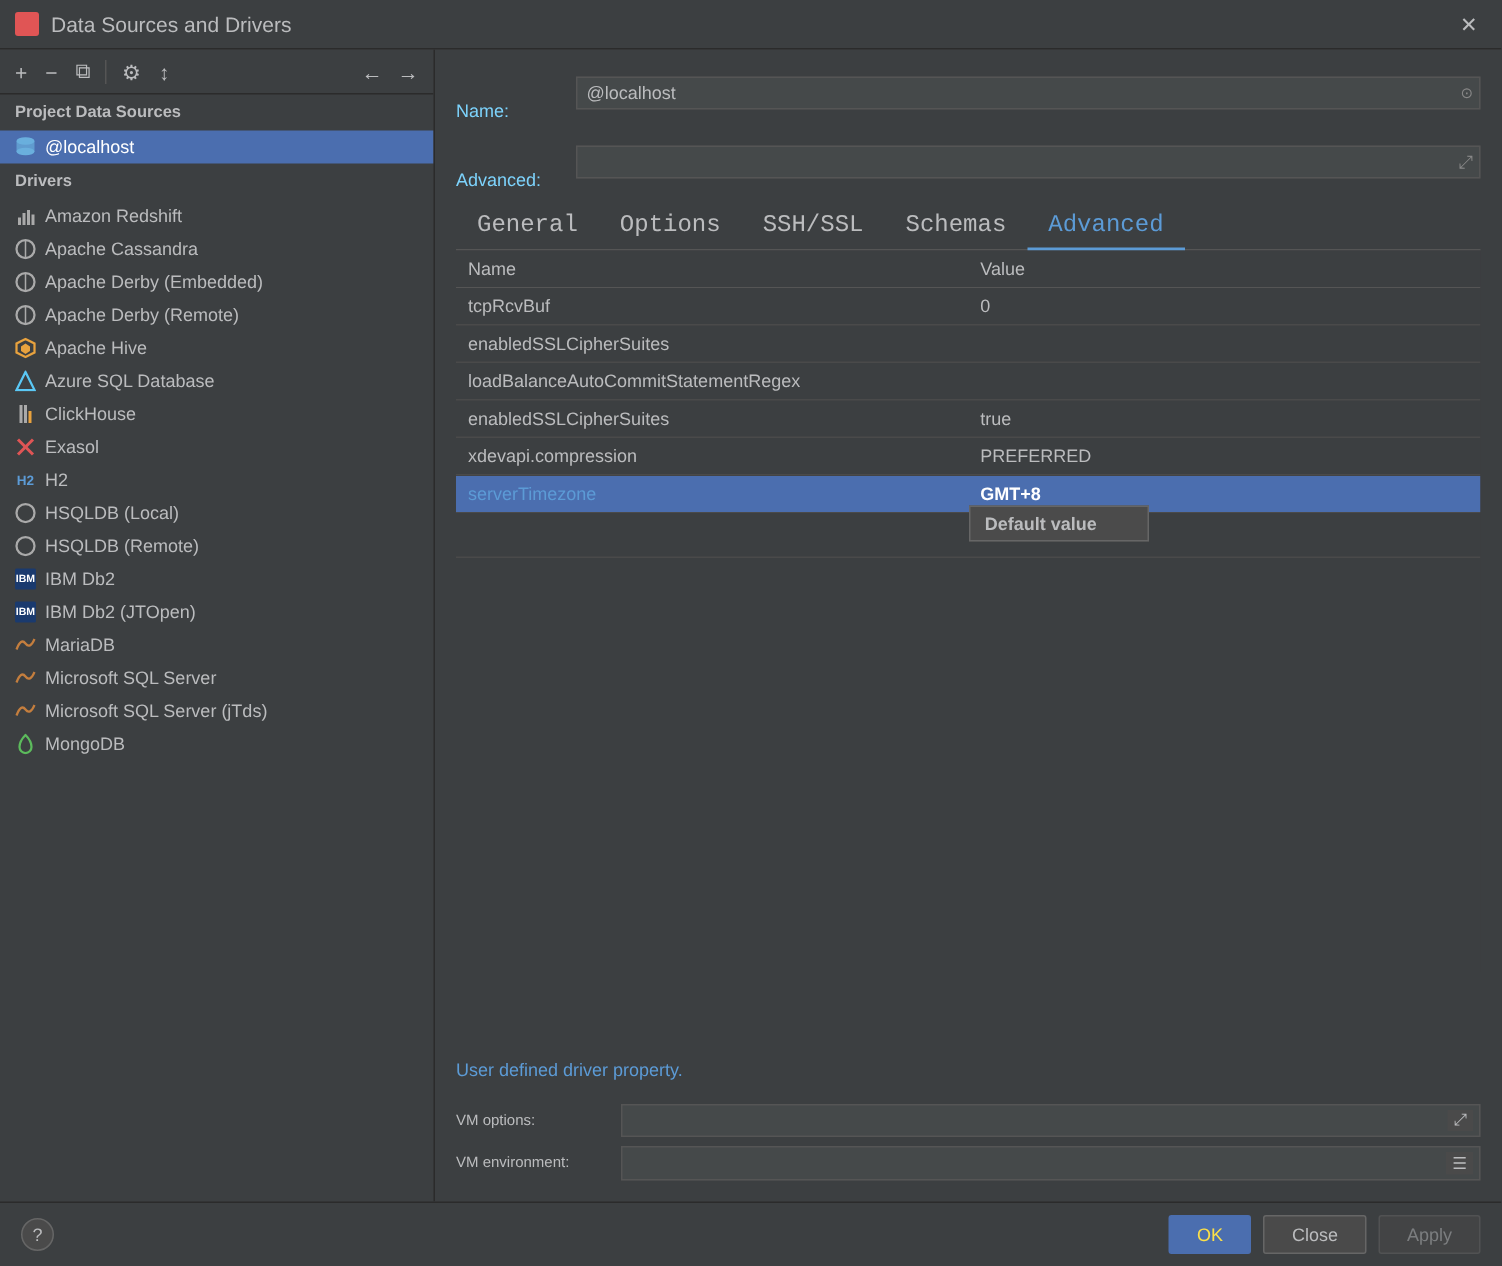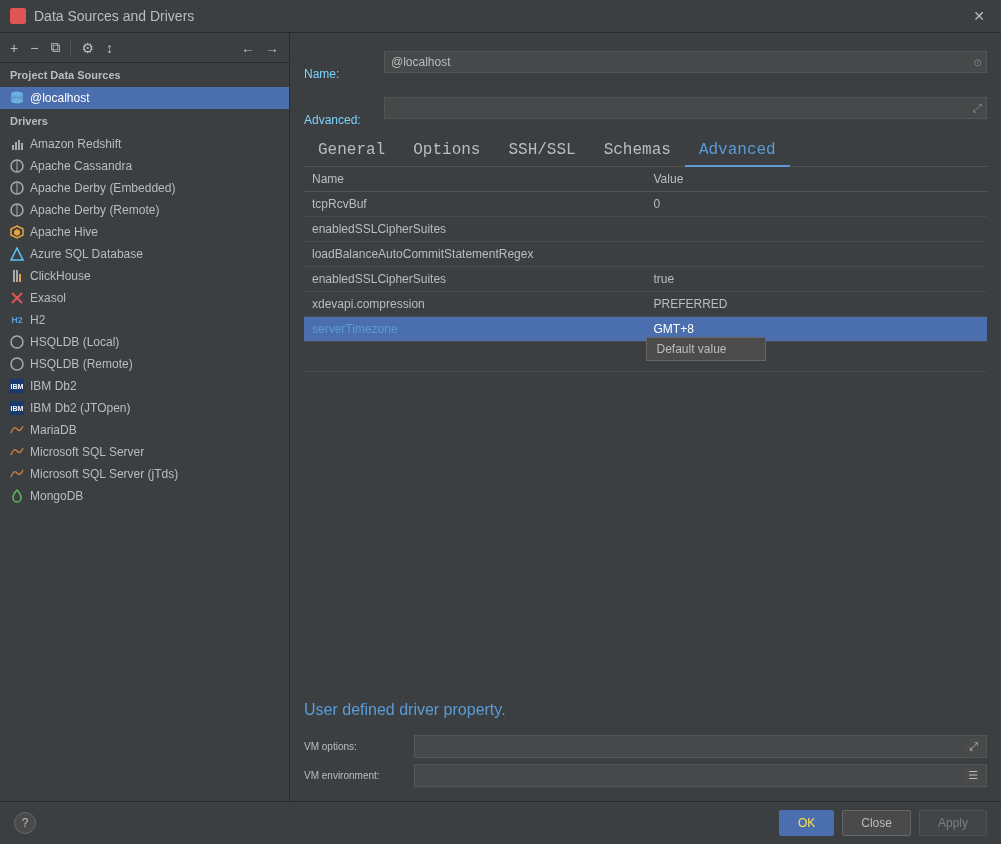--- a/index.html
+++ b/index.html
@@ -225,21 +225,21 @@
       border: 1px solid #666;
       padding: 4px 10px;
       color: #bbbcbe;
       font-size: 12px;
       z-index: 100;
       cursor: pointer;
     }
     
     .info-text {
       color: #5c9bd6;
-      font-size: 16px;
+      font-size: 12px;
       padding: 8px 0 8px 0;
     }
     
     .bottom-inputs {
       padding: 8px 0;
     }
     .vm-row {
       display: flex;
       align-items: center;
       margin-bottom: 6px;
@@ -574,21 +574,21 @@
               <td>enabledSSLCipherSuites</td>
               <td>true</td>
             </tr>
             <tr>
               <td>xdevapi.compression</td>
               <td>PREFERRED</td>
             </tr>
 
             <tr class="selected-row" style="position:relative;">
               <td style="color:#5c9bd6; cursor:pointer;">serverTimezone</td>
-              <td style="position:relative;">
+              <td style="position:relative;font-weight:bold;">
                 <span>GMT+8</span>
                 
                 <div class="tooltip-dropdown" style="position:absolute; left:0; top:20px; min-width:120px; white-space:nowrap;">
                   <span>Default value</span>
                 </div>
               </td>
             </tr>
             <tr style="height:30px;">
               <td></td>
               <td></td>

